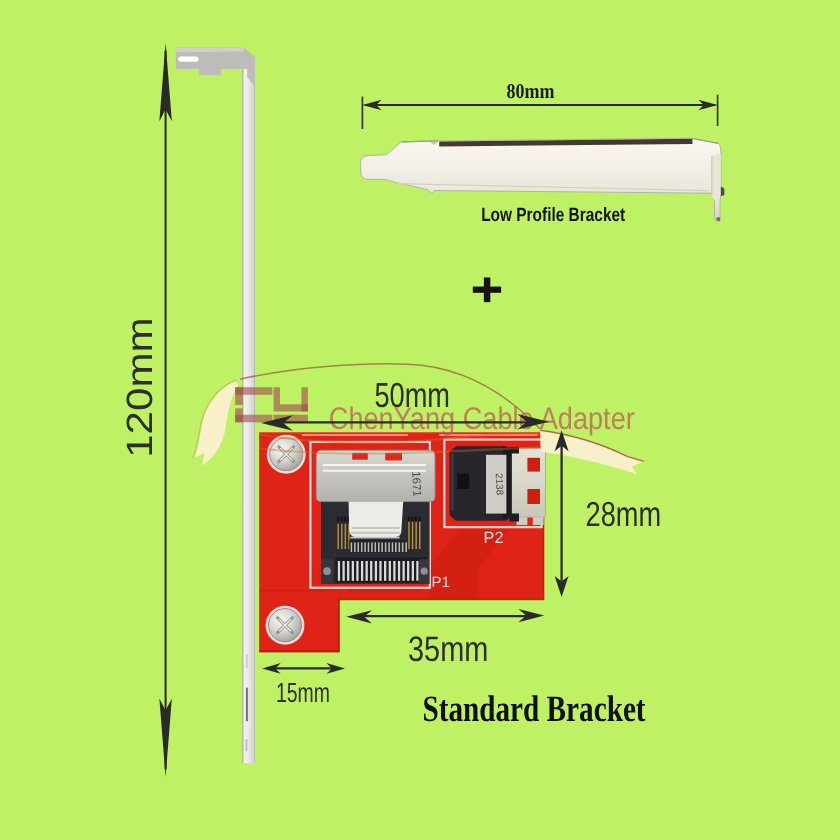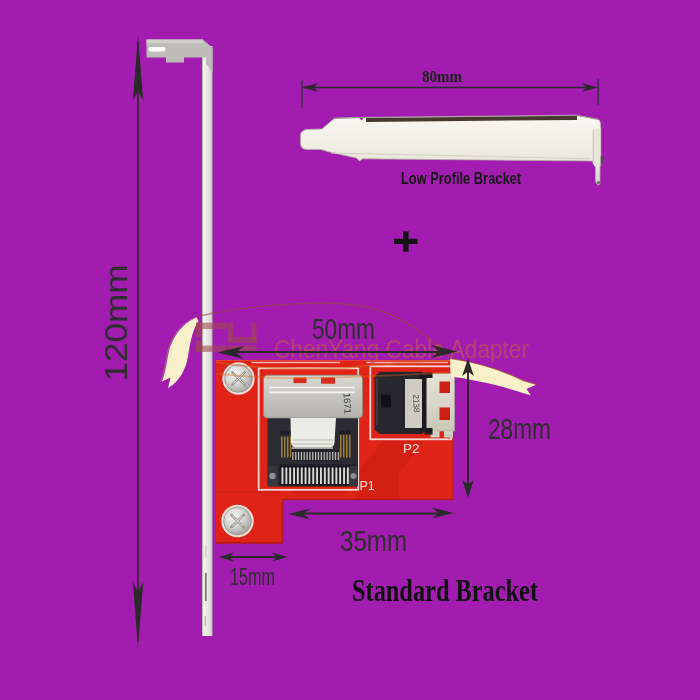--- a/index.html
+++ b/index.html
@@ -1,16 +1,16 @@
 <!DOCTYPE html>
 <html><head>
 <meta charset="utf-8">
 <style>
   html,body{margin:0;padding:0;background:#ffffff;}
-  #stage{position:relative;width:700px;height:700px;background:#a21caf;overflow:hidden;}
+  #stage{position:relative;width:700px;height:700px;background:#bef264;overflow:hidden;}
   svg{position:absolute;top:0;left:0;}
   .dim{font-family:"Liberation Sans",sans-serif;fill:#2e2e2e;}
 </style>
 </head>
 <body>
 <div id="stage">
 <svg width="700" height="700" viewBox="0 0 700 700">
 <defs>
   <linearGradient id="strip" x1="0" y1="0" x2="1" y2="0">
     <stop offset="0" stop-color="#a2a29e"></stop>

